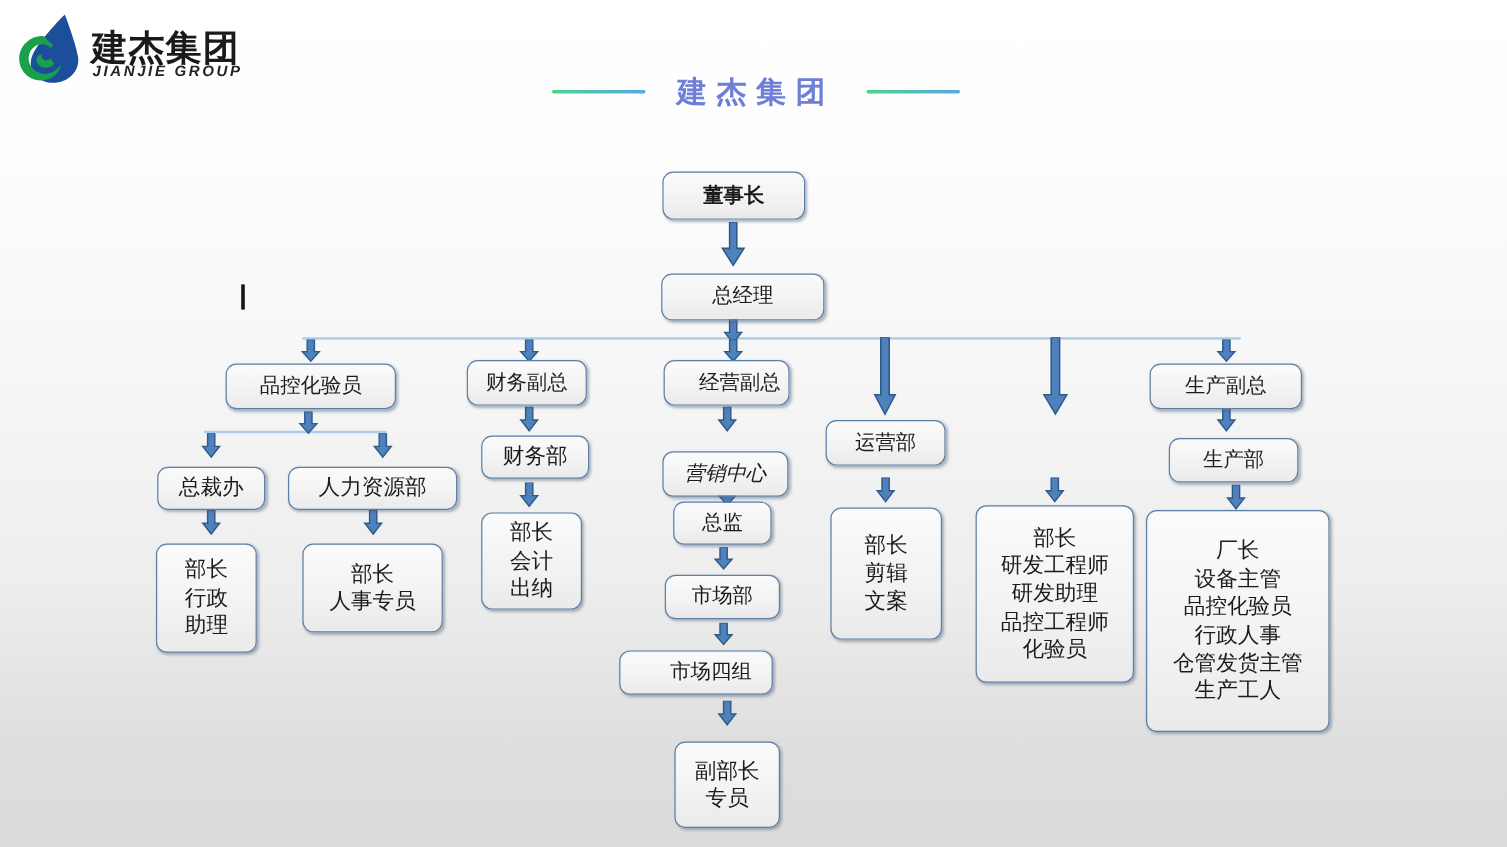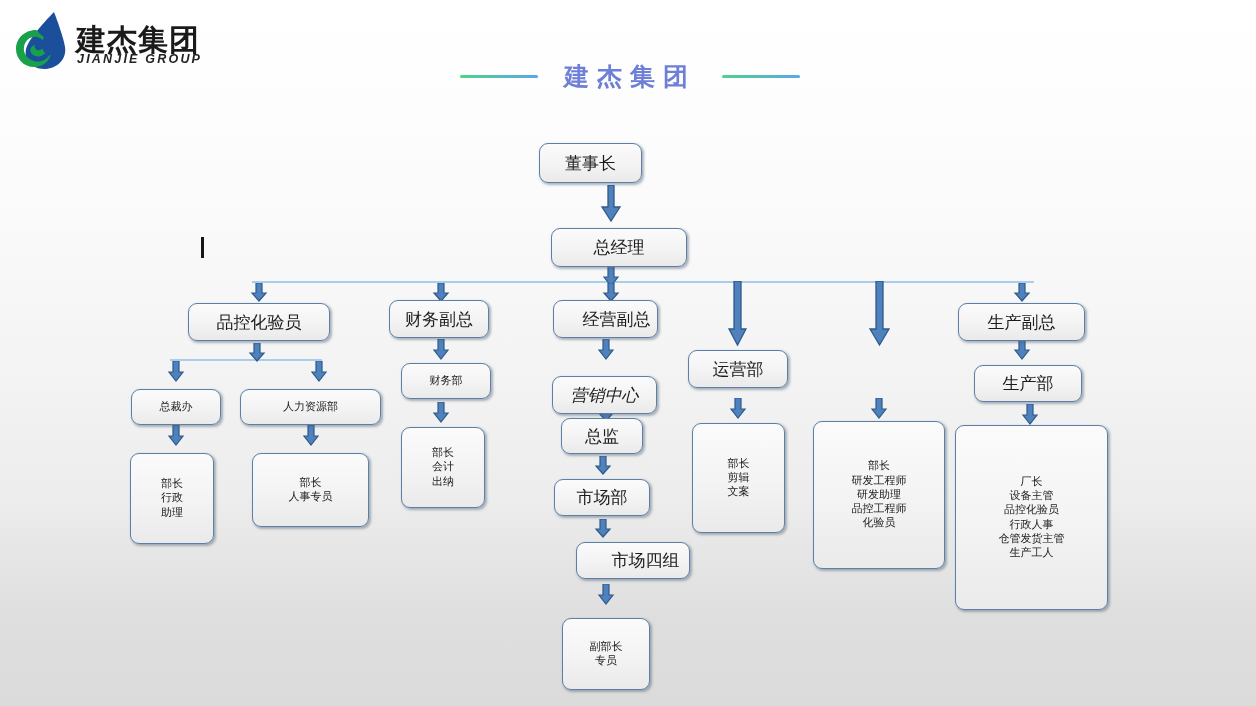--- a/index.html
+++ b/index.html
@@ -112,21 +112,21 @@
     display: flex;
     align-items: center;
     justify-content: center;
     text-align: center;
     color: #1b1b1b;
     font-family: "DejaVu Sans", "Liberation Sans", sans-serif;
     line-height: 1.30;
     white-space: pre-line;
     padding: 2px 4px;
   }
-  .node.t16 { font-size: 11px; }
+  .node.t16 { font-size: 18px; }
   .node.t17 { font-size: 17px; }
 
   
   .hline {
     position: absolute;
     height: 2px;
     background: #a9cdea;
   }
 
   
@@ -299,38 +299,38 @@
         <path d="M6 0 H12 V11 H16 L9 20 L2 11 H6 Z" fill="#4f81bd" stroke="#2e5a8a" stroke-width="1.2"></path>
       </svg>
   </span>
 
   <span class="arrow" style="left:1021px; top:404px;">
     <svg width="18" height="22" viewBox="0 0 18 22">
         <path d="M6 0 H12 V11 H16 L9 20 L2 11 H6 Z" fill="#4f81bd" stroke="#2e5a8a" stroke-width="1.2"></path>
       </svg>
   </span>
 
-  <div class="node t17" style="left:539px; top:143px; width:103px; height:40px;">董事长</div>
+  <div class="node t17" style="left:552px; top:143px; width:119px; height:40px;font-weight:bold;">董事长</div>
   <div class="node t17" style="left:551px; top:228px; width:136px; height:39px;">总经理</div>
 
   <div class="node t17" style="left:188px; top:303px; width:142px; height:38px;">品控化验员</div>
   <div class="node t17" style="left:389px; top:300px; width:100px; height:38px;">财务副总</div>
   <div class="node t17" style="left:553px; top:300px; width:105px; height:38px;padding-left:26px;">经营副总</div>
   <div class="node t17" style="left:688px; top:350px; width:100px; height:38px;">运营部</div>
   <div class="node t17" style="left:958px; top:303px; width:127px; height:38px;">生产副总</div>
 
   <div class="node t16" style="left:131px; top:389px; width:90px; height:36px;">总裁办</div>
   <div class="node t16" style="left:240px; top:389px; width:141px; height:36px;">人力资源部</div>
   <div class="node t16" style="left:401px; top:363px; width:90px; height:36px;">财务部</div>
   <div class="node t17" style="left:552px; top:376px; width:105px; height:38px;font-style:italic;">营销中心</div>
   <div class="node t17" style="left:974px; top:365px; width:108px; height:37px;">生产部</div>
 
   <div class="node t17" style="left:561px; top:418px; width:82px; height:36px;">总监</div>
   <div class="node t17" style="left:554px; top:479px; width:96px; height:37px;">市场部</div>
-  <div class="node t17" style="left:576px; top:542px; width:114px; height:37px;padding-left:29px;">市场四组</div>
+  <div class="node t17" style="left:516px; top:542px; width:128px; height:37px;padding-left:29px;">市场四组</div>
 
   <div class="node t16" style="left:130px; top:453px; width:84px; height:91px;">部长
 行政
 助理</div>
   <div class="node t16" style="left:252px; top:453px; width:117px; height:74px;">部长
 人事专员</div>
   <div class="node t16" style="left:401px; top:427px; width:84px; height:81px;">部长
 会计
 出纳</div>
   <div class="node t16" style="left:692px; top:423px; width:93px; height:110px;">部长

